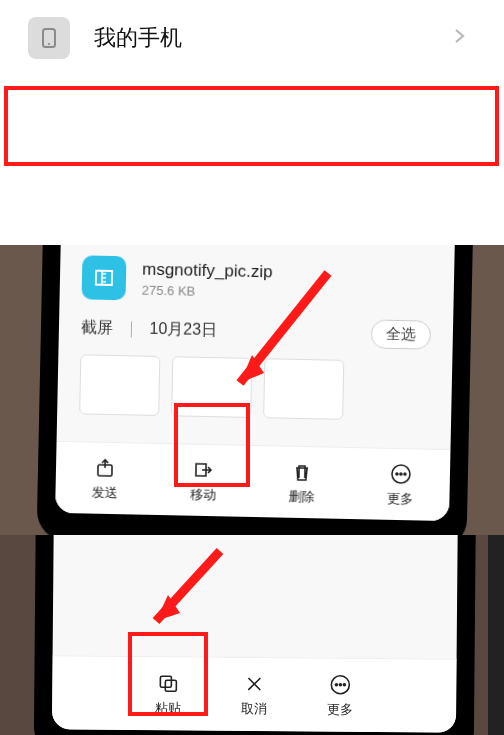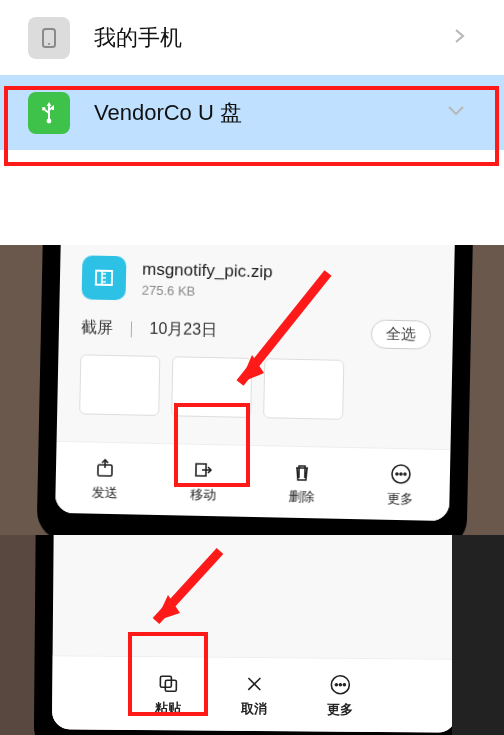--- a/index.html
+++ b/index.html
@@ -41,21 +41,21 @@
   .thumbs .t { width:80px; height:60px; background:#fff; border:1px solid #ddd; border-radius:6px;}
   .toolbar2 { position:absolute; left:0; bottom:0; right:0; height:72px; background:#fff;
               display:flex; align-items:center; justify-content:space-around; border-top:1px solid #eee;}
   .tbtn { display:flex; flex-direction:column; align-items:center; gap:4px; color:#222; font-size:13px; }
   .tbtn svg { width:24px; height:24px; stroke:#222; stroke-width:1.6; fill:none; }
   .selall { border:1px solid #ccc; border-radius:16px; padding:4px 14px; font-size:15px; color:#444; background:#fff;}
 
   .hi-box2 { position:absolute; left:174px; top:403px; width:76px; height:84px; border:4px solid #ff1a1a; pointer-events:none; z-index:50;}
 
   
-  .sec3 { position:absolute; left:0; top:535px; width:452px; height:200px; background:#58483f; overflow:hidden;font-weight:bold;}
+  .sec3 { position:absolute; left:0; top:535px; width:488px; height:200px; background:#58483f; overflow:hidden;}
   .phone3 { position:absolute; left:35px; top:-70px; width:440px; height:290px; background:#000;
             border-radius:26px; transform:rotate(0.5deg);}
   .phone3 .screen { position:absolute; left:18px; top:8px; right:18px; bottom:24px; background:#f8f8f8; border-radius:18px; overflow:hidden;}
   .toolbar3 { position:absolute; left:0; bottom:0; right:0; height:74px; background:#fff;
               display:flex; align-items:center; justify-content:center; gap:60px; border-top:1px solid #eee;}
   .hi-box3 { position:absolute; left:128px; top:632px; width:80px; height:84px; border:4px solid #ff1a1a; pointer-events:none; z-index:50;}
 
   
   .arrow { position:absolute; z-index:60; pointer-events:none; }
   .arrow svg line { stroke:#ff1a1a; stroke-width:9; }
@@ -77,38 +77,20 @@
         </svg>
     </div>
     <span class="label">我的手机</span>
     <span class="chev">
       <svg width="16" height="24" viewBox="0 0 16 24">
           <polyline points="4,6 11,12 4,18"></polyline>
         </svg>
     </span>
   </div>
 
-  <div class="row selected">
-    <div class="icon usb-icon">
-      <svg width="24" height="24" viewBox="0 0 24 24">
-          <path d="M12 3 v15" stroke="#fff" stroke-width="2" fill="none"></path>
-          <circle cx="12" cy="20" r="2.4" fill="#fff"></circle>
-          <path d="M12 9 l4 -3 v3" stroke="#fff" stroke-width="2" fill="none"></path>
-          <path d="M12 12 l-4 -3" stroke="#fff" stroke-width="2" fill="none"></path>
-          <rect x="5.2" y="6.2" width="3.2" height="3.2" fill="#fff"></rect>
-          <polygon points="12,1 9.6,5 14.4,5" fill="#fff"></polygon>
-        </svg>
-    </div>
-    <span class="label">VendorCo U 盘</span>
-    <span class="chev">
-      <svg width="24" height="16" viewBox="0 0 24 16">
-          <polyline points="5,4 12,11 19,4"></polyline>
-        </svg>
-    </span>
-  </div>
 
 </div>
 <div class="hi-box1"></div>
 
 <div class="sec2">
   <div class="phone2">
     <div class="screen">
       <div class="row-qq">
         
         

